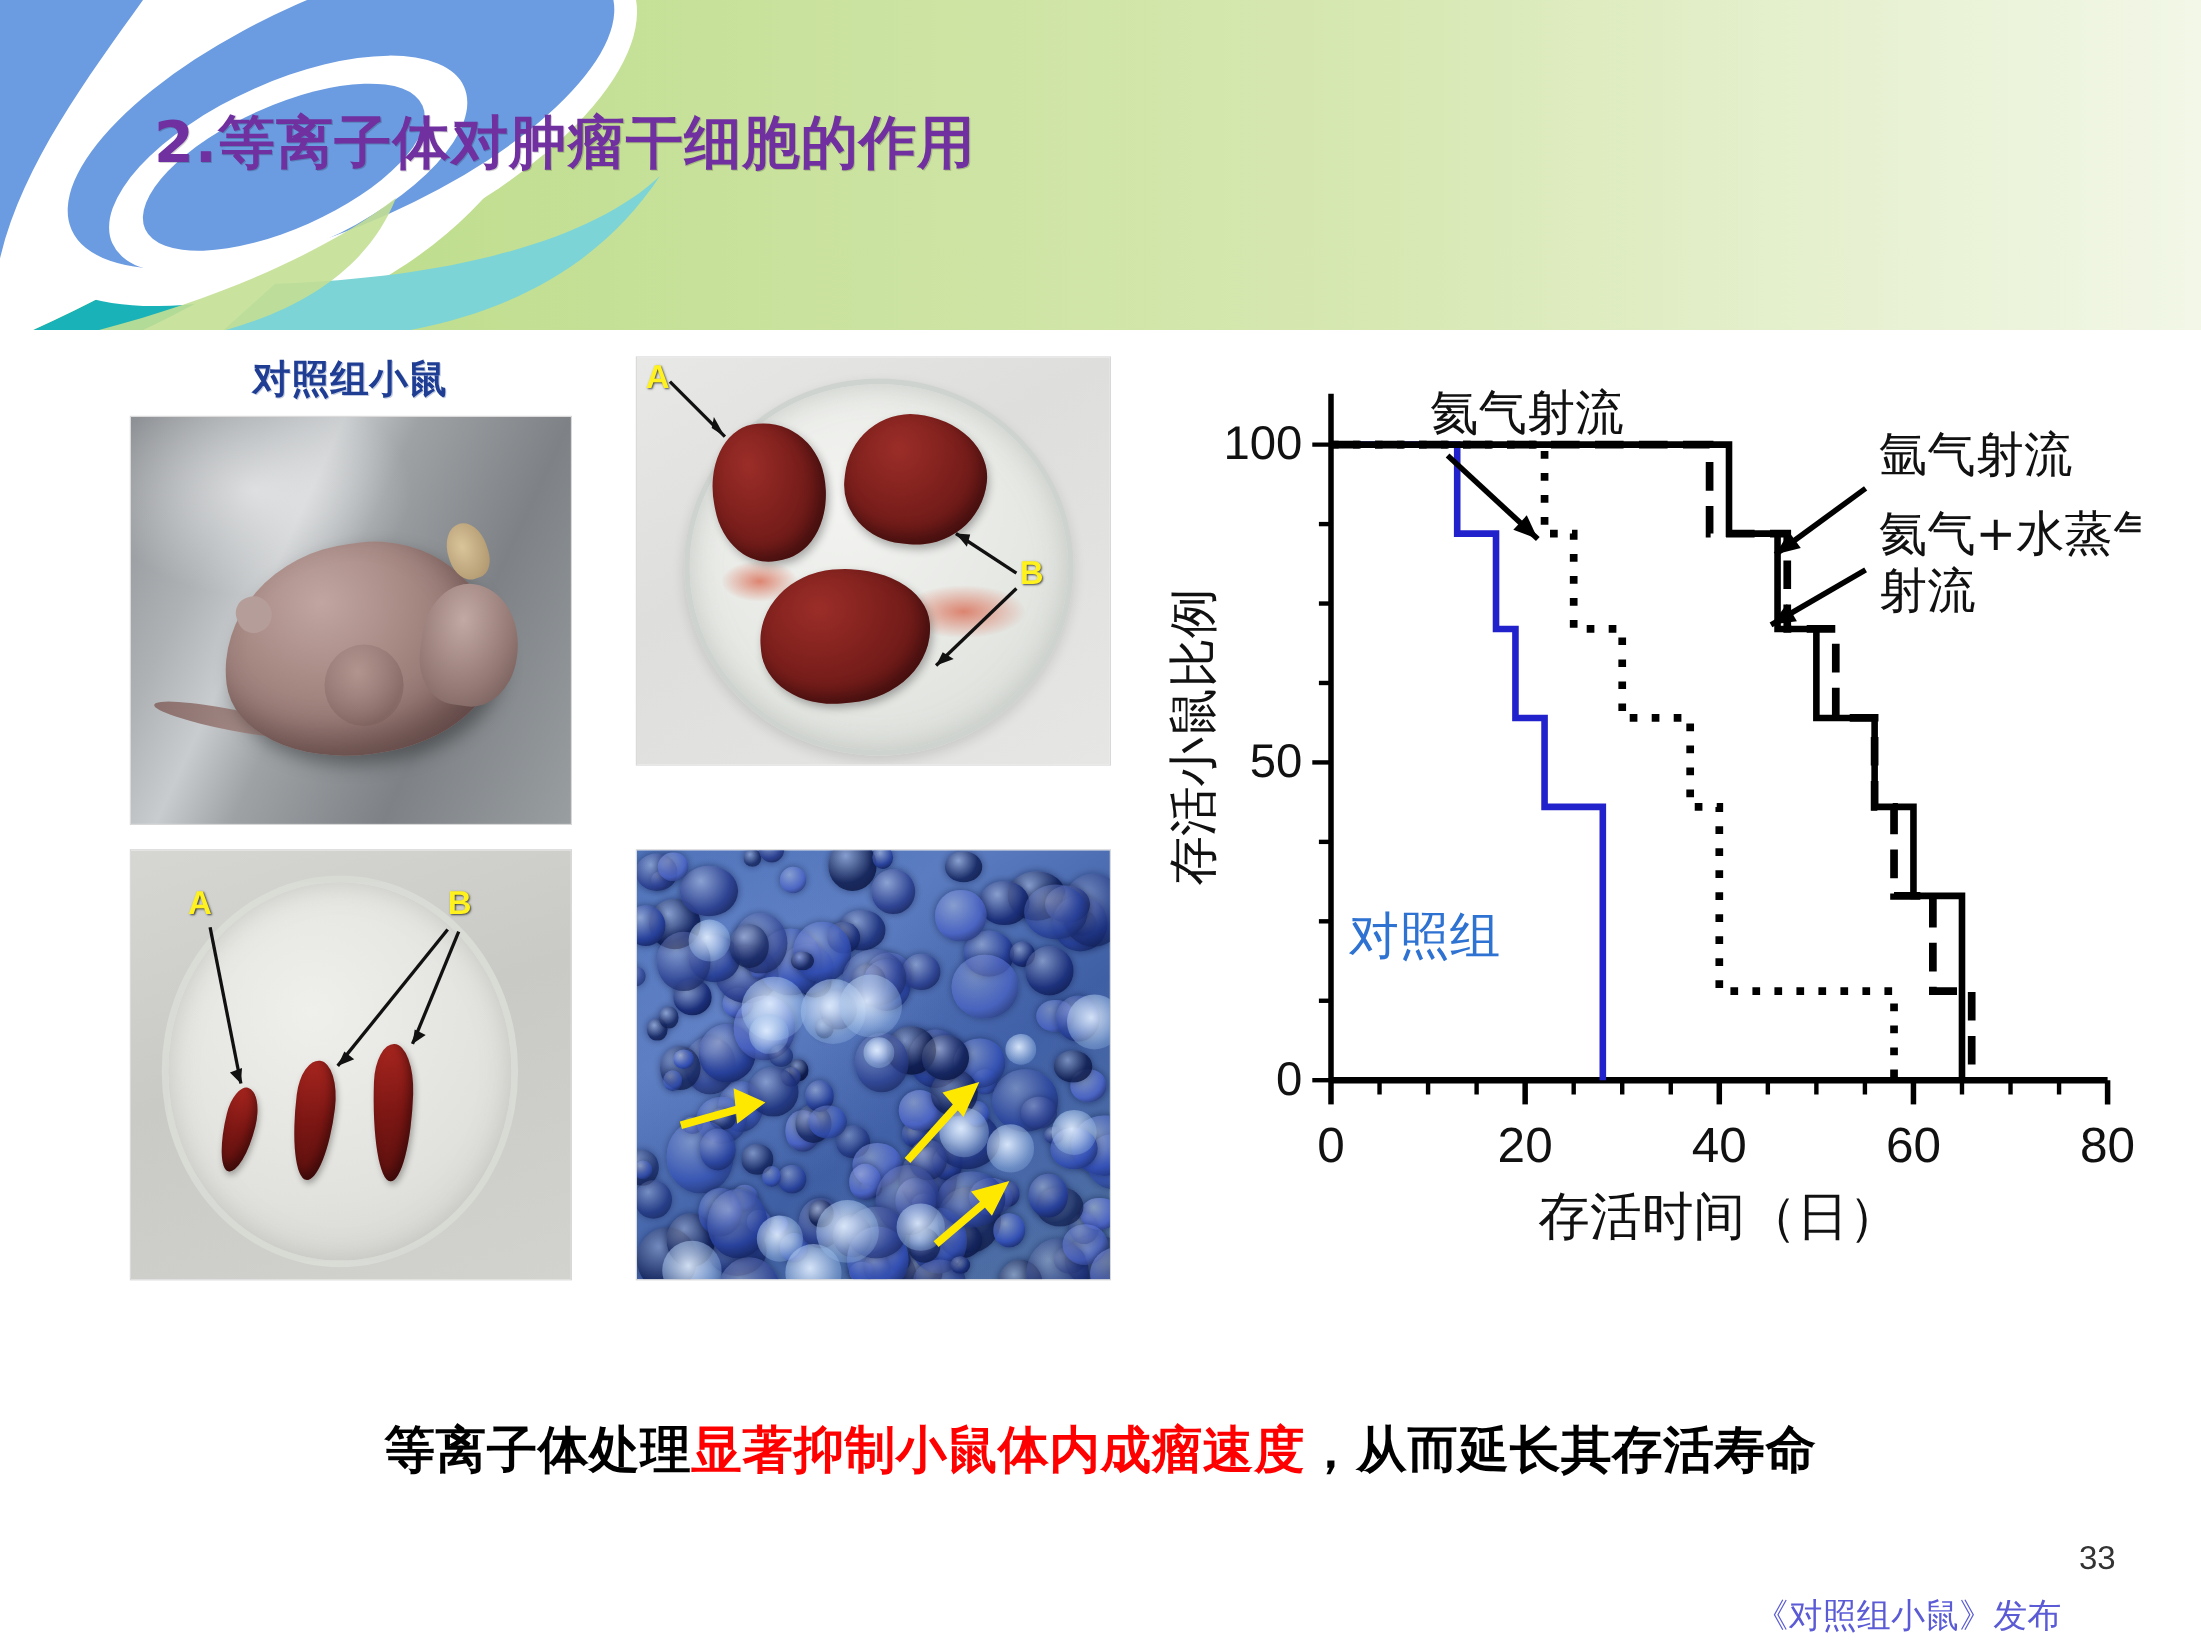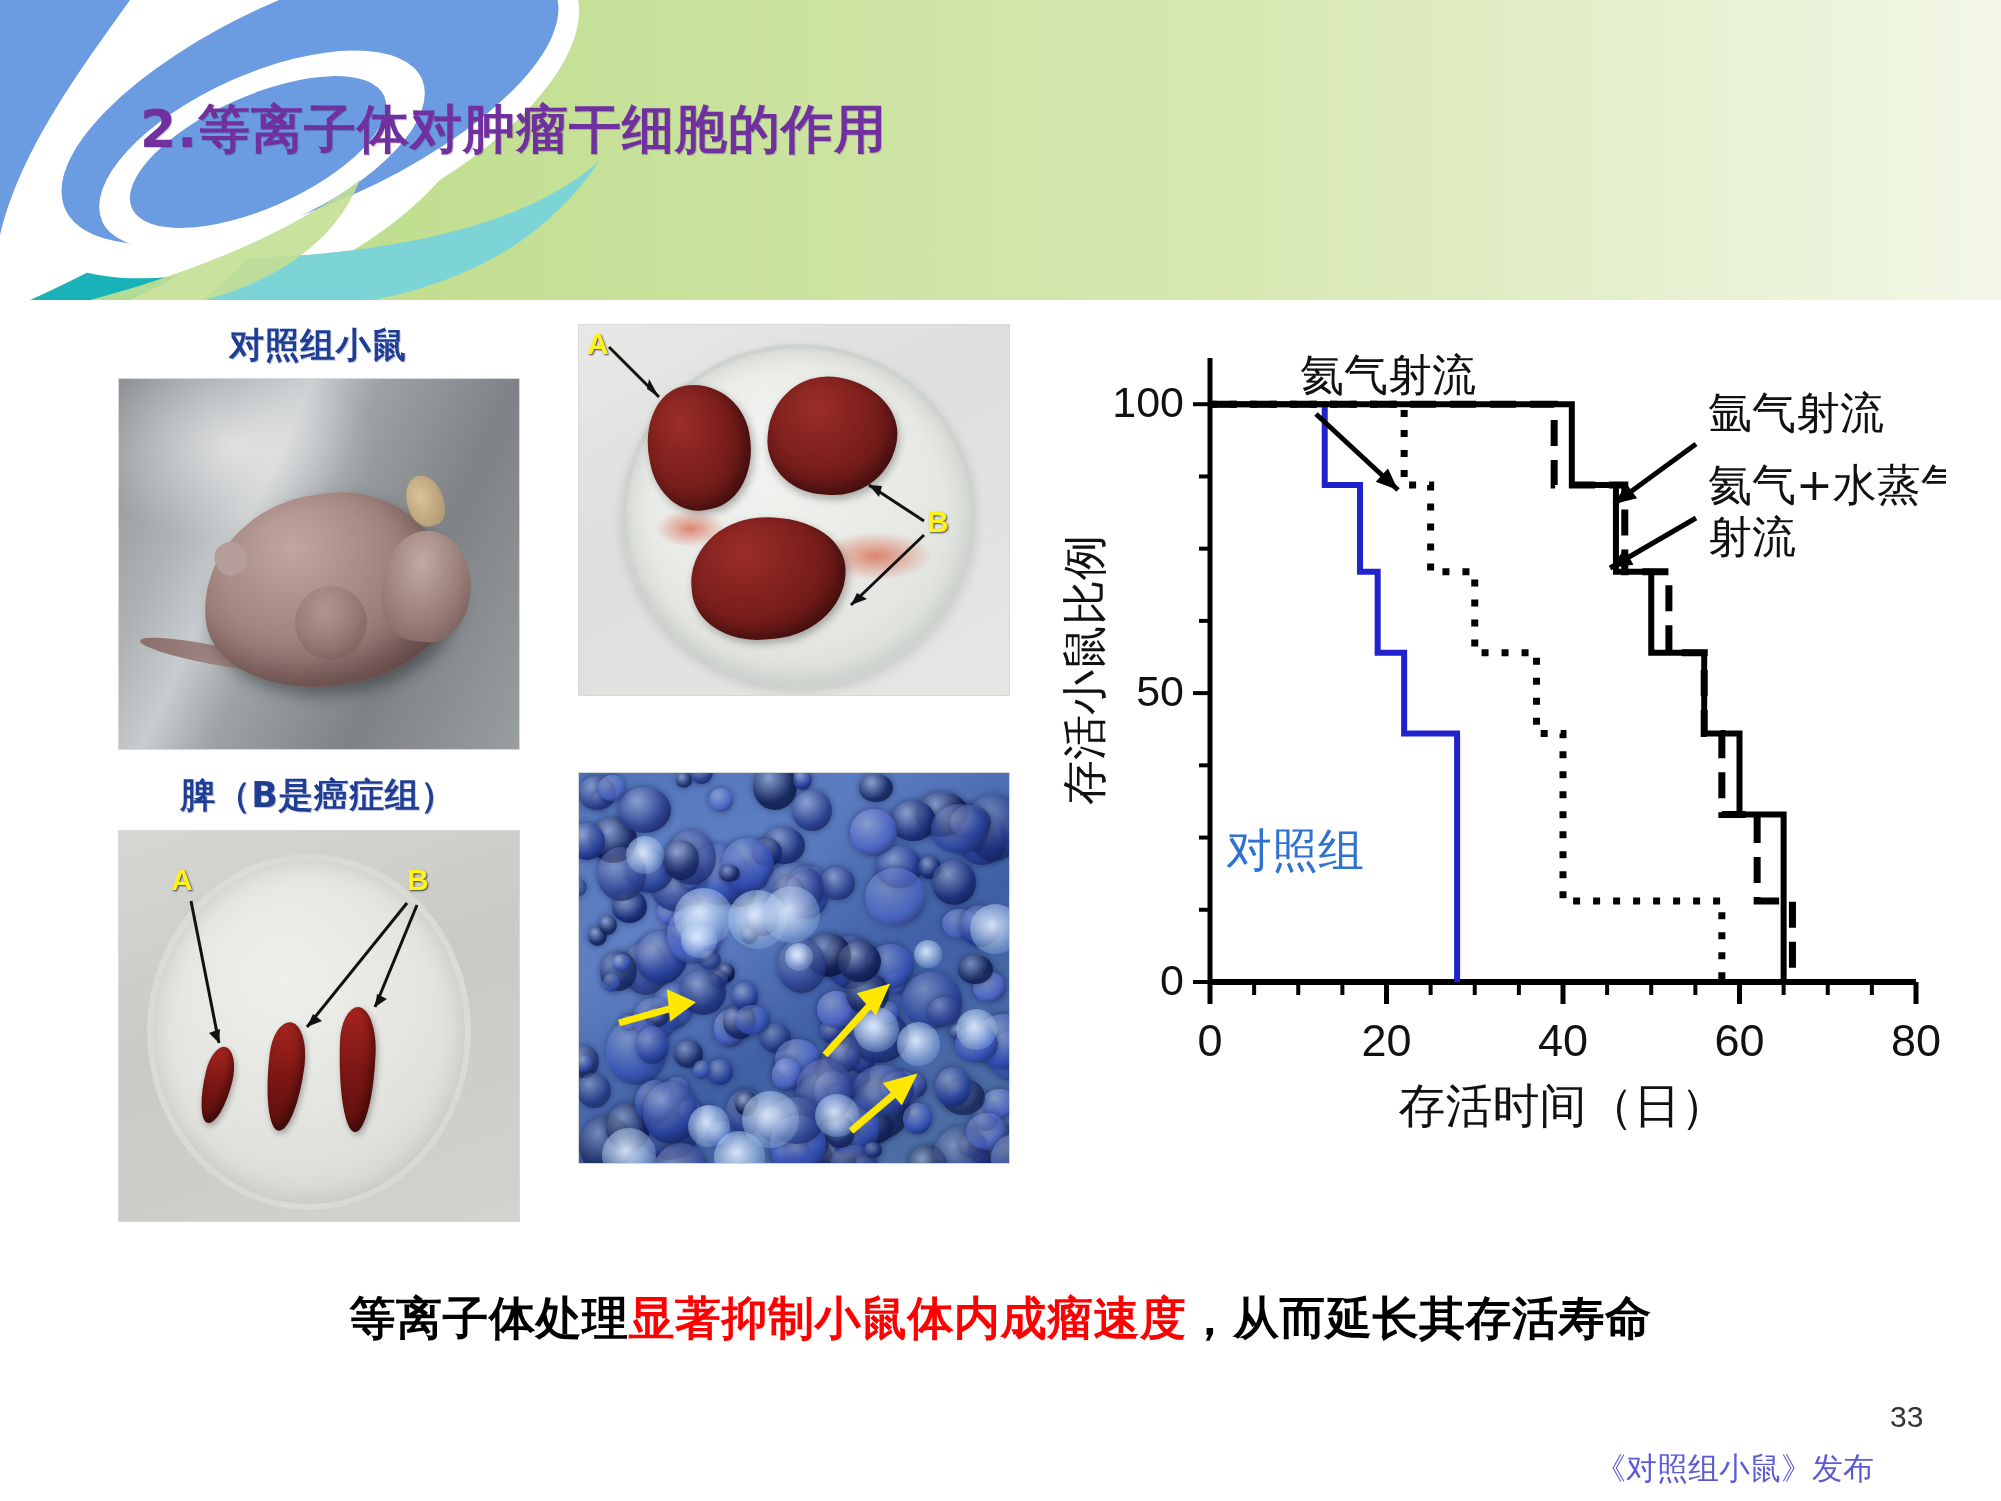--- a/index.html
+++ b/index.html
@@ -252,21 +252,20 @@
             <line x1="345" y1="210" x2="272" y2="280" stroke="#111" stroke-width="3"></line>
             <polygon points="272,280 278,268 288,274" fill="#111"></polygon>
           </svg>
           <div class="marker" style="left:8px;top:2px;">A</div>
           <div class="marker" style="left:348px;top:180px;">B</div>
         </div>
       </div>
     </div>
 
     <div class="photo-cell" style="left:10px;top:448px;width:400px;height:460px;">
-      <div class="photo-caption cn" style="height:58px;line-height:58px;">脾（B是癌症组）</div>
       <div class="photo-frame" style="margin-top:6px;width:400px;height:390px;">
         <div class="ph-spleen">
           <div class="spleen-dish"></div>
           <div class="spleen s1"></div>
           <div class="spleen s2"></div>
           <div class="spleen s3"></div>
           <svg class="arrow-svg" viewBox="0 0 400 390">
             <line x1="72" y1="70" x2="100" y2="212" stroke="#111" stroke-width="3"></line>
             <polygon points="100,212 90,202 101,198" fill="#111"></polygon>
             <line x1="288" y1="72" x2="188" y2="196" stroke="#111" stroke-width="3"></line>

